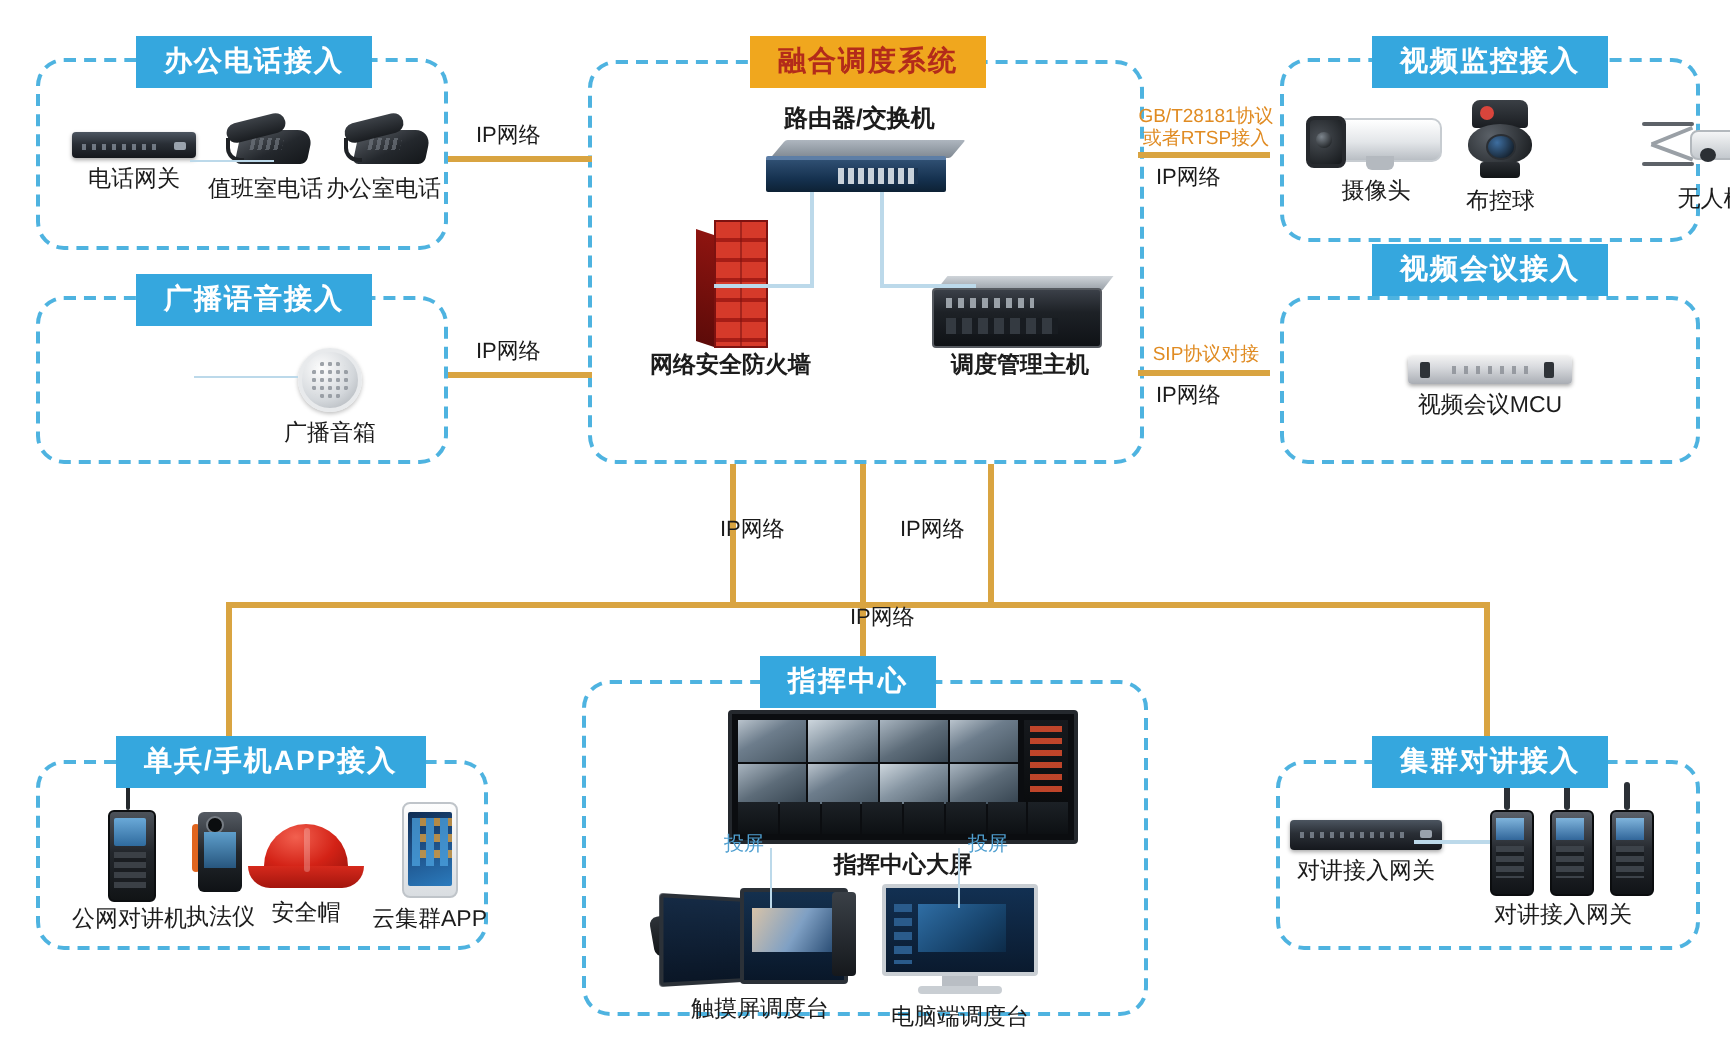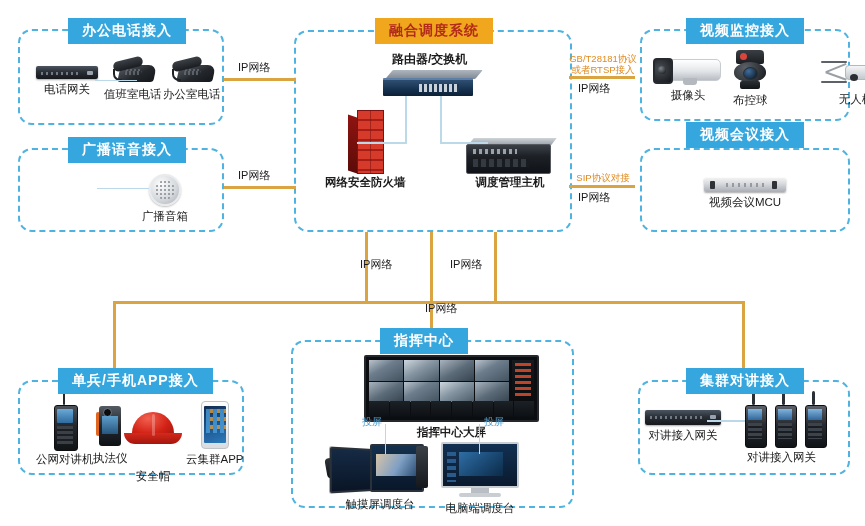--- a/index.html
+++ b/index.html
@@ -422,21 +422,21 @@
       <div class="rec">
           <div class="clip"></div>
           <div class="bdy"></div>
           <div class="lens"></div>
           <div class="scr"></div>
         </div>
     </div>
     <div class="cap thin">执法仪</div>
   </div>
 
-  <div class="dev" style="left:124px;top:412px;gap:20px;">
+  <div class="dev" style="left:124px;top:412px;">
     <div class="ico">
       <div class="helm">
           <div class="dome"></div>
           <div class="brim"></div>
           <div class="rib"></div>
         </div>
     </div>
     <div class="cap thin">安全帽</div>
   </div>
 

